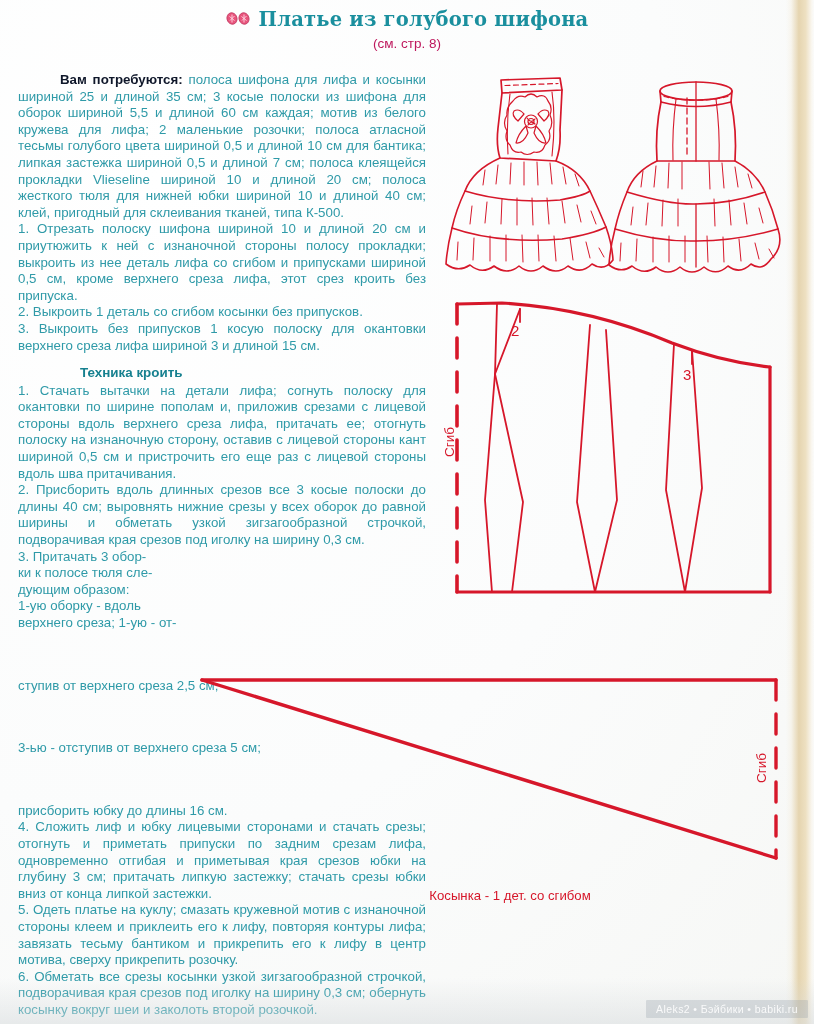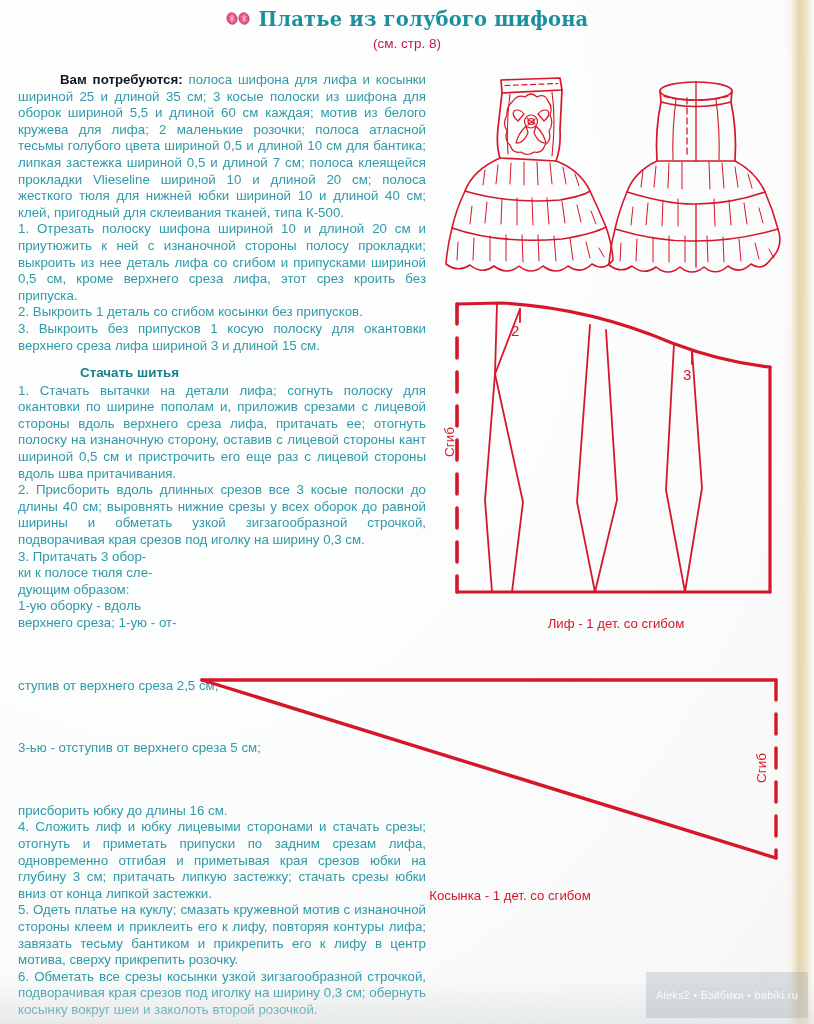--- a/index.html
+++ b/index.html
@@ -140,21 +140,21 @@
     width: 612px;
     height: 260px;
   }
   #kerchief-svg { display: block; }
 
   
   #watermark {
     position: absolute;
     right: 6px;
     bottom: 6px;
-    padding: 17px 10px;
+    padding: 3px 10px;
     background: rgba(150,160,168,0.30);
     color: rgba(255,255,255,0.88);
     font-size: 10.5px;
     letter-spacing: 0.4px;
     font-family: "Liberation Sans", sans-serif;
     border-radius: 1px;
   }
 </style>
 </head>
 <body>
@@ -183,21 +183,21 @@
   </div>
 
   <div id="text-column">
 
     <p class="para indent"><span class="lead-in">Вам потребуются:</span><span> полоса шифона для лифа и косынки шириной 25 и длиной 35 см; 3 косые полоски из шифона для оборок шириной 5,5 и длиной 60 см каждая; мотив из белого кружева для лифа; 2 маленькие розочки; полоса атласной тесьмы голубого цвета шириной 0,5 и длиной 10 см для бантика; липкая застежка шириной 0,5 и длиной 7 см; полоса клеящейся прокладки Vlieseline шириной 10 и длиной 20 см; полоса жесткого тюля для нижней юбки шириной 10 и длиной 40 см; клей, пригодный для склеивания тканей, типа К-500.</span></p>
 
     <p class="para">1. Отрезать полоску шифона шириной 10 и длиной 20 см и приутюжить к ней с изнаночной стороны полосу прокладки; выкроить из нее деталь лифа со сгибом и припусками шириной 0,5 см, кроме верхнего среза лифа, этот срез кроить без припуска.</p>
     <p class="para">2. Выкроить 1 деталь со сгибом косынки без припусков.</p>
     <p class="para">3. Выкроить без припусков 1 косую полоску для окантовки верхнего среза лифа шириной 3 и длиной 15 см.</p>
 
-    <div class="section-head">Стачать шитья</div>
+    <div class="section-head">Техника кроить</div>
     <p class="para">1. Стачать вытачки на детали лифа; согнуть полоску для окантовки по ширине пополам и, приложив срезами с лицевой стороны вдоль верхнего среза лифа, притачать ее; отогнуть полоску на изнаночную сторону, оставив с лицевой стороны кант шириной 0,5 см и пристрочить его еще раз с лицевой стороны вдоль шва притачивания.</p>
     <p class="para">2. Присборить вдоль длинных срезов все 3 косые полоски до длины 40 см; выровнять нижние срезы у всех оборок до равной ширины и обметать узкой зигзагообразной строчкой, подворачивая края срезов под иголку на ширину 0,3 см.</p>
     <p class="para narrow">3. Притачать 3 обор-</p>
     <p class="para narrow">ки к полосе тюля сле-</p>
     <p class="para narrow">дующим образом:</p>
     <p class="para narrow">1-ую оборку - вдоль</p>
     <p class="para narrow-mid">верхнего среза; 1-ую - от-</p>
     <p class="para narrow-wide">ступив от верхнего среза 2,5 см;</p>
     <p class="para narrow-wide">3-ью - отступив от верхнего среза 5 см;</p>
     <p class="para narrow-wide">присборить юбку до длины 16 см.</p>
@@ -368,21 +368,20 @@
         <path d="M252 58 L262 196 L245 300" stroke-width="1.8"></path>
 
         <path d="M252 58 L252 72" stroke-width="1.8"></path>
       </g>
 
       <text x="71" y="44" fill="#d6172a" font-size="15" font-family="Liberation Sans, sans-serif">2</text>
       <text x="243" y="88" fill="#d6172a" font-size="15" font-family="Liberation Sans, sans-serif">3</text>
 
       <text x="14" y="150" fill="#d6172a" font-size="13.5" font-family="Liberation Sans, sans-serif" transform="rotate(-90 14 150)" text-anchor="middle">Сгиб</text>
     </svg>
-    <div class="pattern-caption" style="top:324px;">Лиф - 1 дет. со сгибом</div>
   </div>
 
   <div id="kerchief-block">
     <svg id="kerchief-svg" width="612" height="230" viewBox="0 0 612 230">
       <g fill="none" stroke="#d6172a" stroke-linecap="round" stroke-linejoin="round">
 
         <path d="M22 20 L596 20" stroke-width="3.4"></path>
 
         <path d="M22 20 L596 198" stroke-width="3.4"></path>
 

